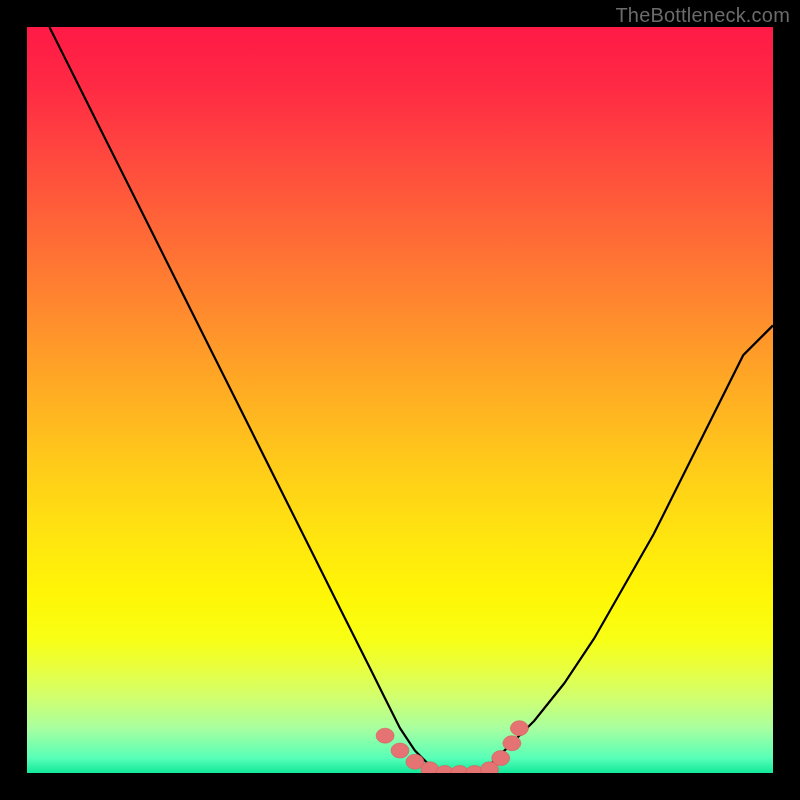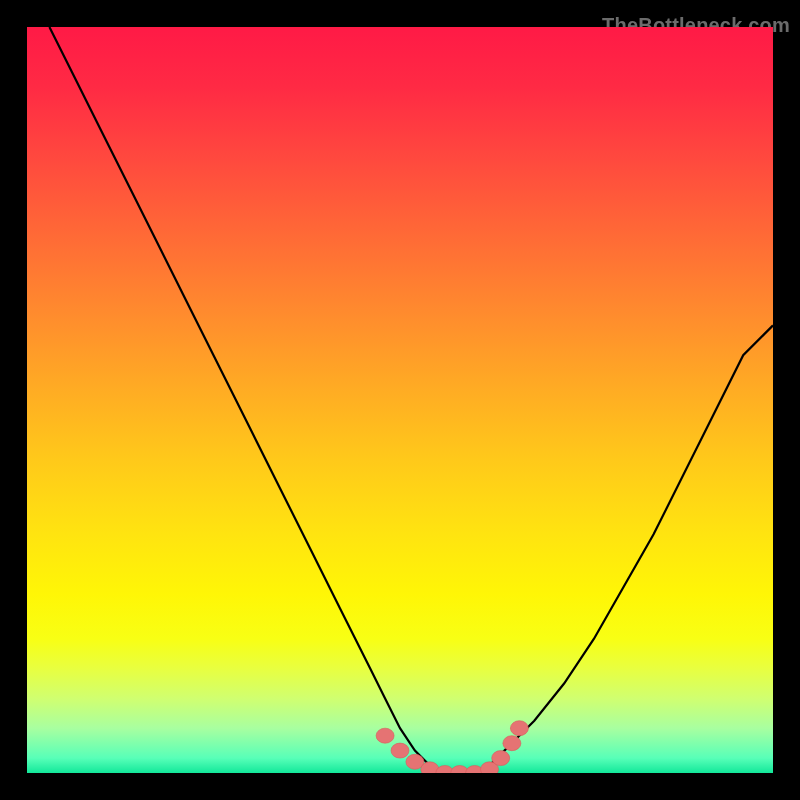--- a/index.html
+++ b/index.html
@@ -44,25 +44,25 @@
   }
   svg.curve {
     position: absolute;
     left: 0;
     top: 0;
     width: 746px;
     height: 746px;
   }
   .watermark {
     position: absolute;
-    top: 14px;
+    top: 4px;
     right: 10px;
     font-family: Arial, Helvetica, sans-serif;
     font-size: 20px;
-    font-weight: 700;
+    font-weight: 400;
     color: #6b6b6b;
     letter-spacing: 0.2px;
     margin-left: 44px;
   }
 </style>
 </head>
 <body>
 
 <div class="frame">
   <div class="watermark">TheBottleneck.com</div>

